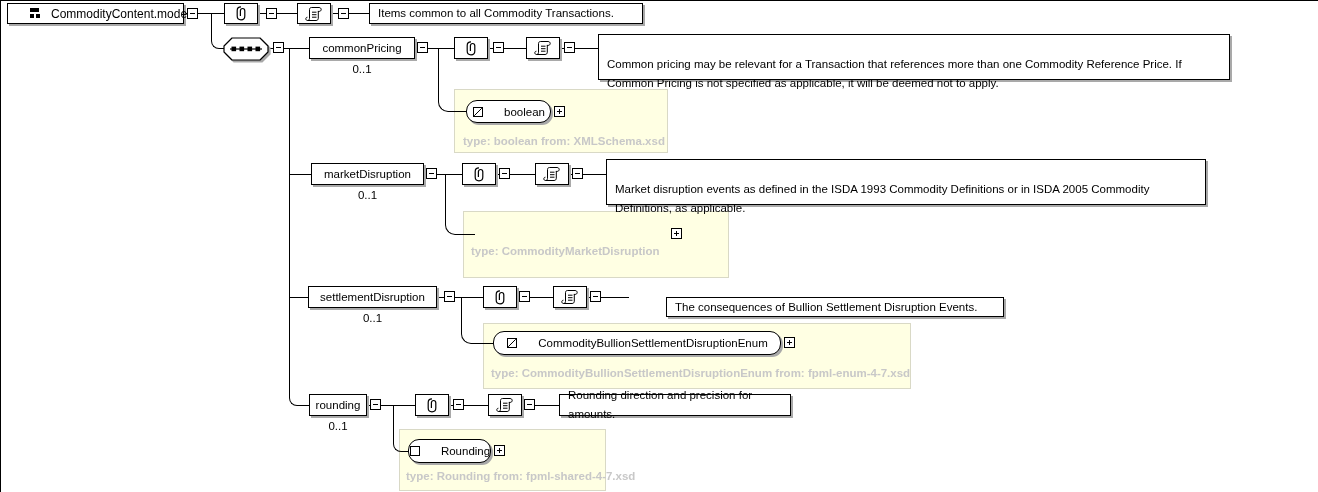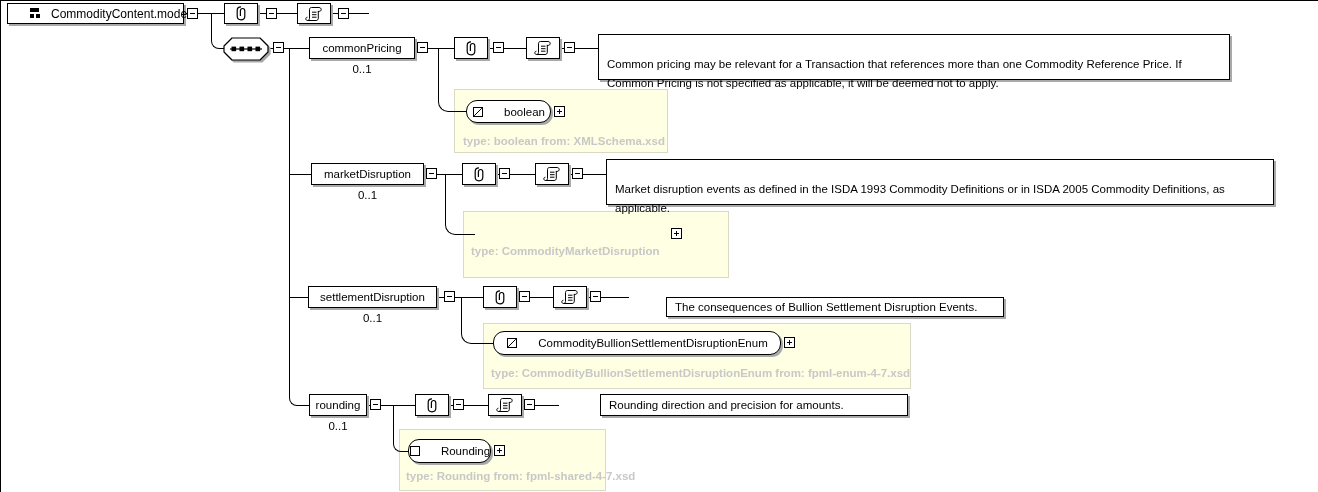--- a/index.html
+++ b/index.html
@@ -84,20 +84,21 @@
         <path d="M6.5 2.5 c-1.2 0-2 .8-2 2 v9 c0 1.3-.9 2-2 2 h8.6 c1.3 0 2.2-.9 2.2-2.2 V6.4"></path>
         <path d="M2.5 15.5 c-1 0-1.7-.8-1.7-1.7 0-.9.7-1.6 1.6-1.6"></path>
         <path d="M7 7.2 h4.5 M7 9.7 h4.5 M7 12.2 h4.5"></path>
       </svg>
     </span>
   </div>
   <div class="mini" style="left:337px;top:7px;">
       <span class="h"></span>
     </div>
 
+  <div class="box docbox" style="left:368px;top:2px;width:274px;height:21px;">Items common to all Commodity Transactions.</div>
 
   <div class="seq" style="left:222px;top:36px;">
     <span>
       <svg width="47" height="25" viewBox="0 0 47 25" style="filter:drop-shadow(2px 2px 0 #a9a9a9);">
         <polygon points="9,1 37,1 45,9 45,15 37,23 9,23 1,15 1,9" fill="#fff" stroke="#000" stroke-width="1.2" stroke-linejoin="round"></polygon>
         <line x1="7" y1="12" x2="39" y2="12" stroke="#000" stroke-width="1.2"></line>
         <rect x="8.5" y="9.6" width="4.6" height="4.6" fill="#000"></rect>
         <rect x="16.5" y="9.6" width="4.6" height="4.6" fill="#000"></rect>
         <rect x="24.5" y="9.6" width="4.6" height="4.6" fill="#000"></rect>
         <rect x="32.5" y="9.6" width="4.6" height="4.6" fill="#000"></rect>
@@ -175,21 +176,21 @@
           <path d="M6.5 2.5 h7.5 c1.3 0 2.2.9 2.2 2 0 1.1-.9 1.9-2 1.9 h-1.4"></path>
           <path d="M6.5 2.5 c-1.2 0-2 .8-2 2 v9 c0 1.3-.9 2-2 2 h8.6 c1.3 0 2.2-.9 2.2-2.2 V6.4"></path>
           <path d="M2.5 15.5 c-1 0-1.7-.8-1.7-1.7 0-.9.7-1.6 1.6-1.6"></path>
           <path d="M7 7.2 h4.5 M7 9.7 h4.5 M7 12.2 h4.5"></path>
         </svg>
     </span>
   </div>
   <div class="mini" style="left:571px;top:167px;">
       <span class="h"></span>
     </div>
-  <div class="box docbox two" style="left:605px;top:158px;width:668px;height:46px;">Market disruption events as defined in the ISDA 1993 Commodity Definitions or in ISDA 2005 Commodity Definitions, as applicable.</div>
+  <div class="box docbox two" style="left:605px;top:158px;width:600px;height:46px;">Market disruption events as defined in the ISDA 1993 Commodity Definitions or in ISDA 2005 Commodity Definitions, as applicable.</div>
 
   <div class="panel" style="left:462px;top:210px;width:266px;height:67px;"></div>
   <div class="mini" style="left:670px;top:227px;">
       <span class="h"></span>
       <span class="v"></span>
     </div>
   <div class="note" style="left:470px;top:244px;">type: CommodityMarketDisruption</div>
 
   <div class="box" style="left:307px;top:285px;width:129px;height:22px;">settlementDisruption</div>
   <div class="card" style="left:307px;top:311px;width:129px;">0..1</div>
@@ -258,21 +259,21 @@
           <path d="M6.5 2.5 h7.5 c1.3 0 2.2.9 2.2 2 0 1.1-.9 1.9-2 1.9 h-1.4"></path>
           <path d="M6.5 2.5 c-1.2 0-2 .8-2 2 v9 c0 1.3-.9 2-2 2 h8.6 c1.3 0 2.2-.9 2.2-2.2 V6.4"></path>
           <path d="M2.5 15.5 c-1 0-1.7-.8-1.7-1.7 0-.9.7-1.6 1.6-1.6"></path>
           <path d="M7 7.2 h4.5 M7 9.7 h4.5 M7 12.2 h4.5"></path>
         </svg>
     </span>
   </div>
   <div class="mini" style="left:523px;top:398px;">
       <span class="h"></span>
     </div>
-  <div class="box docbox" style="left:558px;top:393px;width:308px;height:22px;margin-left:41px;">Rounding direction and precision for amounts.</div>
+  <div class="box docbox" style="left:558px;top:393px;width:232px;height:22px;">Rounding direction and precision for amounts.</div>
 
   <div class="panel" style="left:398px;top:428px;width:207px;height:62px;"></div>
   <div class="typebox" style="left:407px;top:438px;width:83px;height:24px;">
     <span>
       <svg width="12" height="12" viewBox="0 0 12 12">
           <rect x="1.5" y="1.5" width="9" height="9" fill="#fff" stroke="#000"></rect>
         </svg>
     </span>
     <span>Rounding</span>
   </div>

